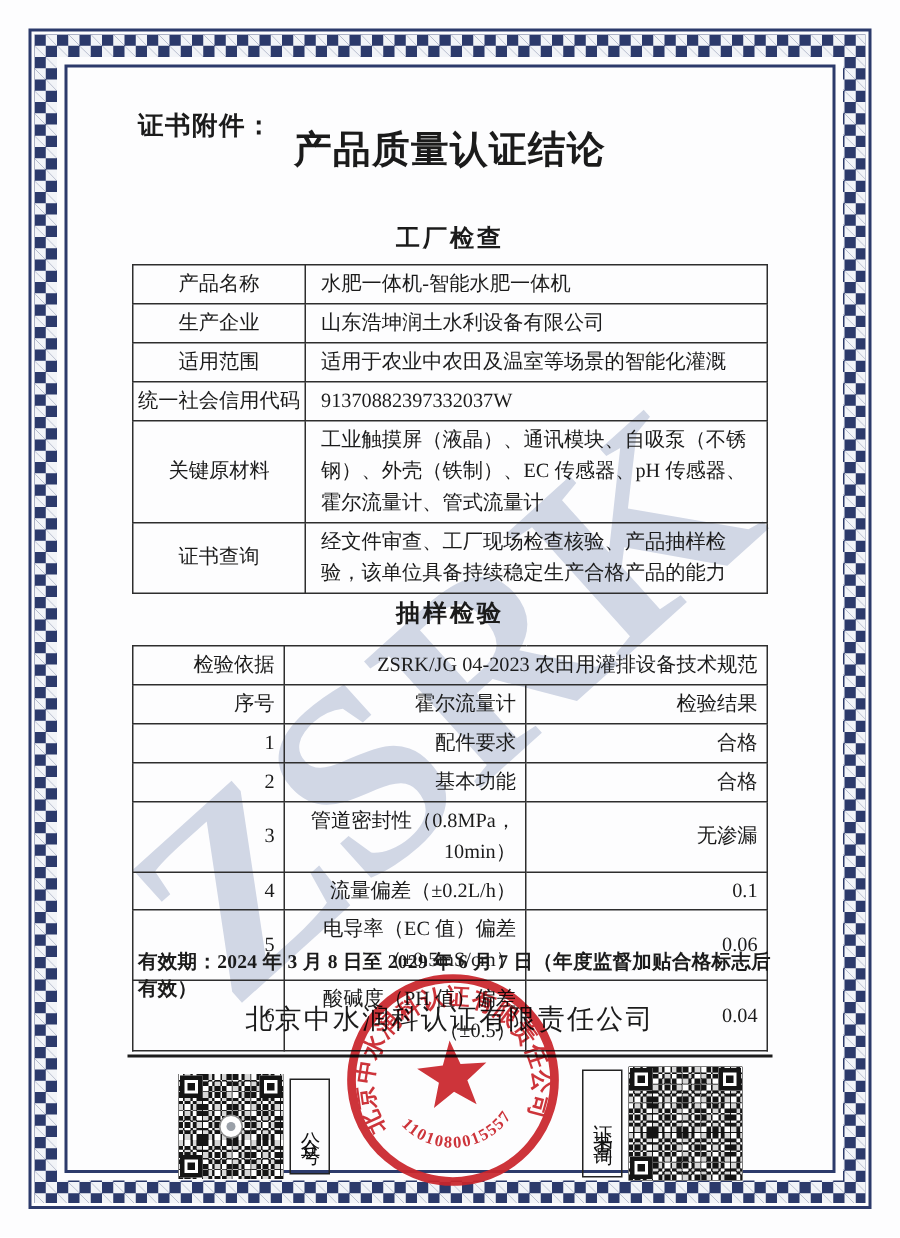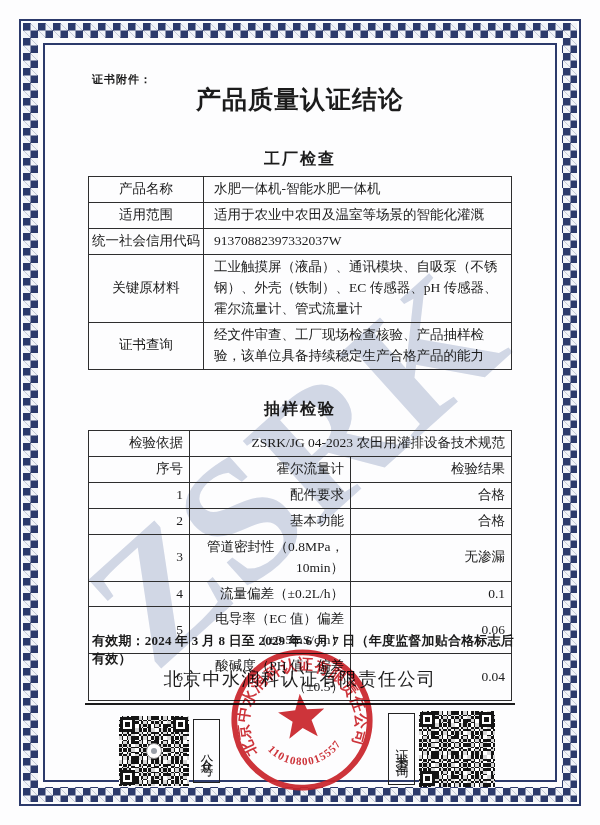--- a/index.html
+++ b/index.html
@@ -22,21 +22,21 @@
   
   .wm-clip { position:absolute; inset:46px; overflow:hidden; z-index:1; }
   .watermark {
     position:absolute; left:-30px; top:335px; width:560px; text-align:center;
     transform:rotate(-42deg); font-size:175px; line-height:175px; font-weight:bold;
     color:rgba(136,153,189,0.38); letter-spacing:2px; white-space:nowrap; user-select:none;
   }
 
   .content { position:absolute; inset:0; z-index:2; }
 
-  .attach-label { position:absolute; left:92px; top:72px; font-size:11px; font-weight:bold; letter-spacing:1px; }
+  .attach-label { position:absolute; left:92px; top:72px; font-size:17px; font-weight:bold; letter-spacing:1px; }
   .doc-title   { position:absolute; left:0; top:83px; width:100%; text-align:center;
                  font-size:25px; font-weight:bold; letter-spacing:1px; }
   .sec-head    { position:absolute; left:0; width:100%; text-align:center;
                  font-size:16px; font-weight:bold; letter-spacing:2px; }
   .sec-head.factory  { top:149px; }
   .sec-head.sampling { top:399px; }
 
   table.cert { position:absolute; left:88px; width:424px; border-collapse:collapse;
                font-size:13.5px; background:transparent; table-layout:fixed; }
   table.cert td { border:1.4px solid #2e2e2e; padding:2px 6px; line-height:1.55; vertical-align:middle; }
@@ -104,20 +104,24 @@
 
     <div class="sec-head factory">工厂检查</div>
 
     <table class="cert t1">
       <tbody>
         <tr class="short">
           <td class="lbl">产品名称</td>
           <td class="val">水肥一体机-智能水肥一体机</td>
         </tr>
         <tr class="short">
+          <td class="lbl">生产企业</td>
+          <td class="val">山东浩坤润土水利设备有限公司</td>
+        </tr>
+        <tr class="short">
           <td class="lbl">适用范围</td>
           <td class="val">适用于农业中农田及温室等场景的智能化灌溉</td>
         </tr>
         <tr class="short">
           <td class="lbl">统一社会信用代码</td>
           <td class="val">91370882397332037W</td>
         </tr>
         <tr>
           <td class="lbl">关键原材料</td>
           <td class="val">工业触摸屏（液晶）、通讯模块、自吸泵（不锈钢）、外壳（铁制）、EC 传感器、pH 传感器、霍尔流量计、管式流量计</td>

